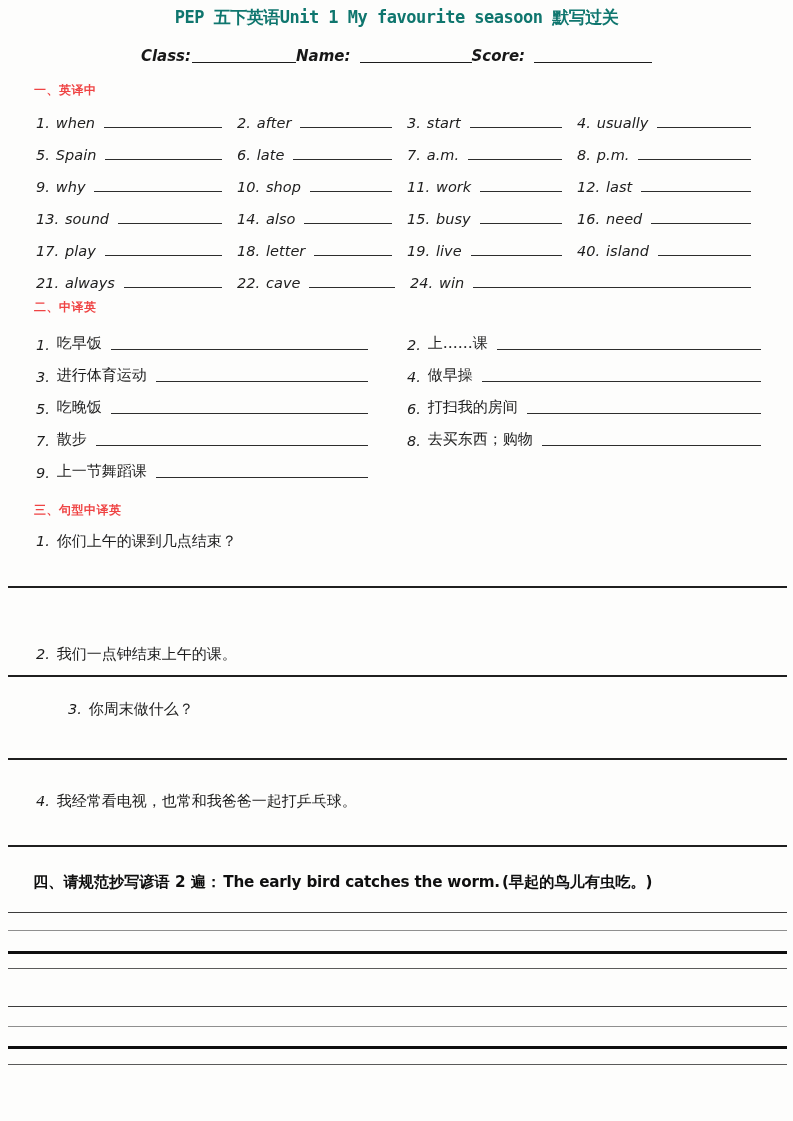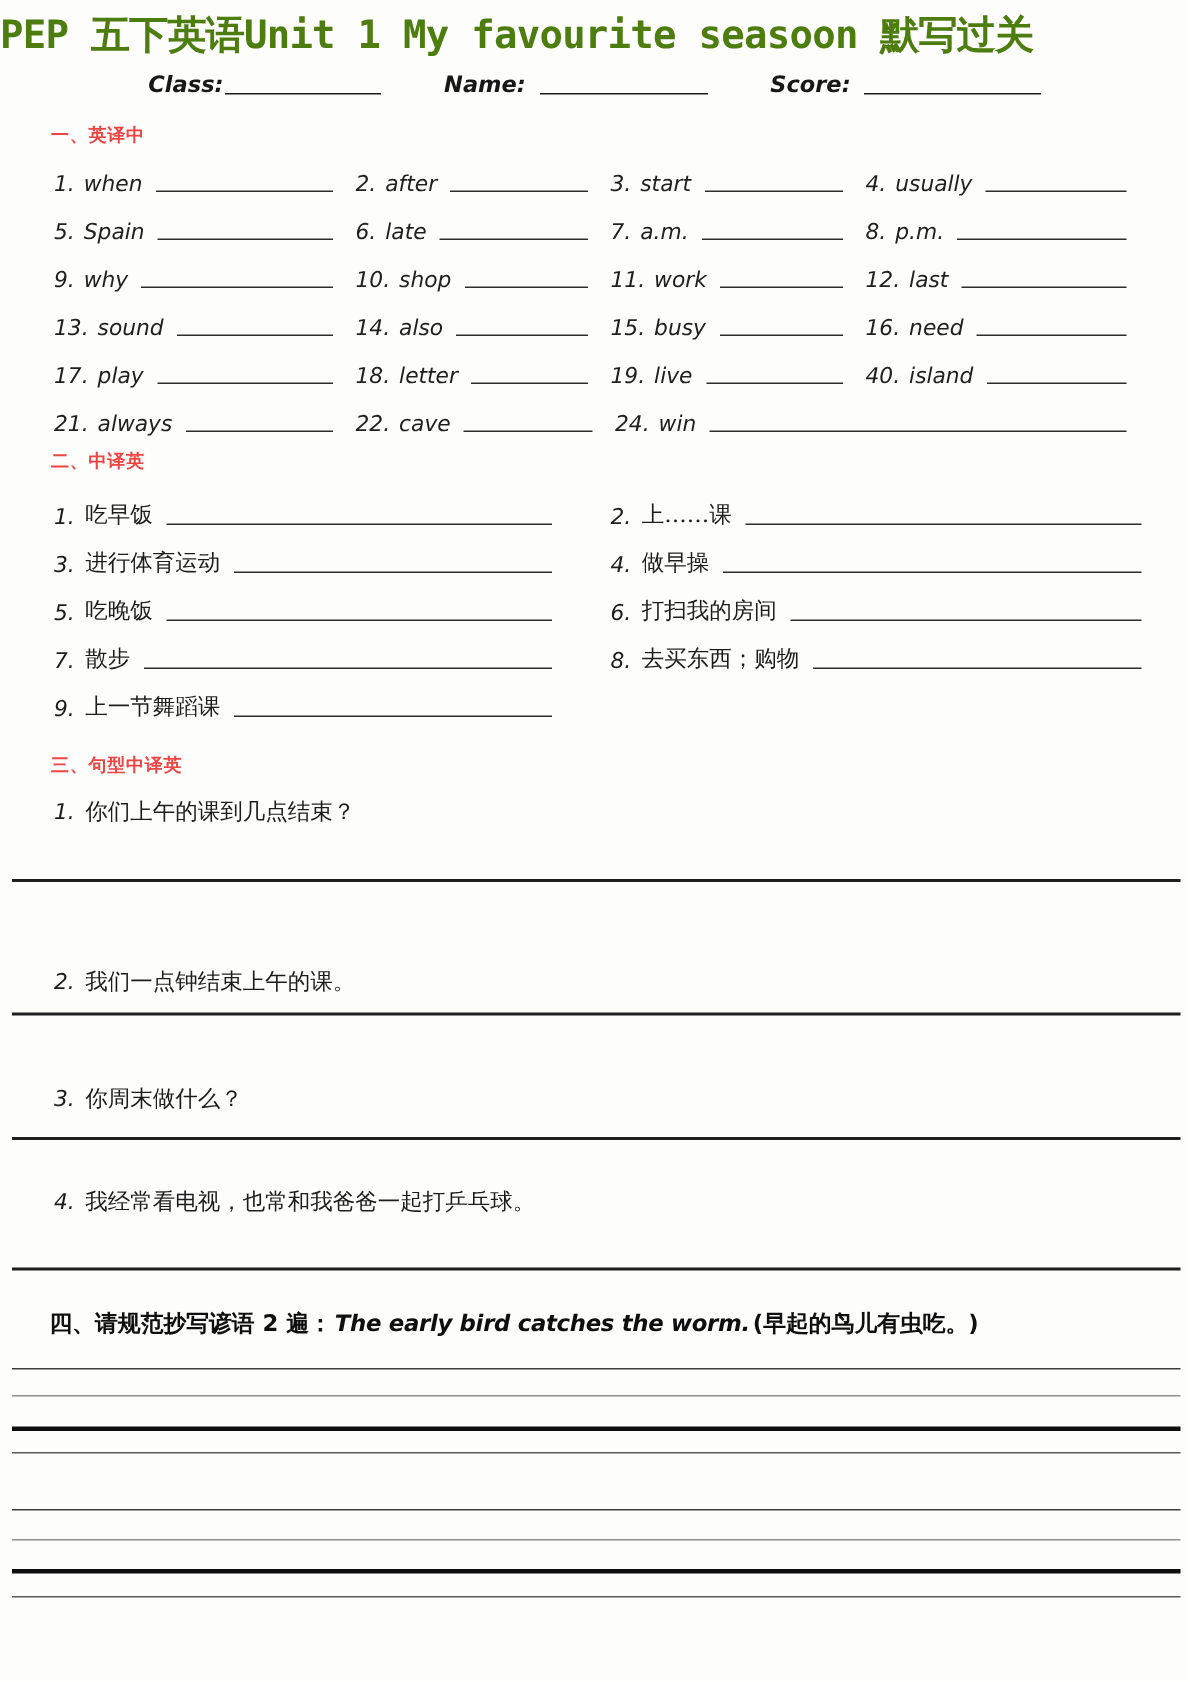--- a/index.html
+++ b/index.html
@@ -2,28 +2,28 @@
 <html><head>
 <meta charset="utf-8">
 <style>
   html,body{margin:0;padding:0;background:#ffffff;}
   .page{
     position:relative;width:793px;height:1121px;background:#fdfdfc;
     overflow:hidden;color:#1b1b1b;font-family:"DejaVu Sans",sans-serif;
   }
   
   .title{
-    position:absolute;top:6px;left:0;right:0;
+    position:absolute;top:6px;left:0;right:0;text-align:center;
     font-family:"DejaVu Sans Mono","DejaVu Sans",monospace;
-    font-weight:bold;font-size:26px;letter-spacing:-0.5px;color:#4d7c0f;
+    font-weight:bold;font-size:17px;letter-spacing:-0.5px;color:#0f766e;
   }
   
   .header-row{
     position:absolute;top:47px;left:0;right:0;display:flex;justify-content:center;
-    gap:42px;font-style:italic;font-weight:bold;font-size:15px;color:#181818;
+    font-style:italic;font-weight:bold;font-size:15px;color:#181818;
   }
   .header-field{display:flex;align-items:flex-end;}
   .header-line{border-bottom:1.8px solid #1c1c1c;margin-bottom:2px;height:12px;}
   .hl-class{width:104px;margin-left:1px;}
   .hl-name{width:112px;margin-left:9px;}
   .hl-score{width:118px;margin-left:9px;}
   
   .sec-heading{
     position:absolute;left:34px;font-weight:bold;font-size:12px;color:#ef4444;
     letter-spacing:0.5px;
@@ -51,21 +51,21 @@
   .s2-item .num{font-family:"DejaVu Sans",sans-serif;font-style:italic;font-size:14.5px;margin-right:7px;padding-bottom:1px;}
   .s2-item .txt{white-space:pre;padding-bottom:1px;}
   .s2-item .line{flex:1;border-bottom:1.4px solid #2d2d2d;margin:0 2px 4px 9px;}
   .s2-item.col1{grid-column:1;}
   
   .s3-q{position:absolute;left:36px;font-family:"DejaVu Serif","Liberation Serif",serif;font-size:15px;color:#1c1c1c;}
   .s3-q .num{font-family:"DejaVu Sans",sans-serif;font-style:italic;font-size:14.5px;margin-right:7px;}
   .s3-line{position:absolute;left:8px;right:6px;border-bottom:2.2px solid #1f1f1f;}
   
   .s4-heading{position:absolute;top:872px;left:33px;font-weight:bold;font-size:15.2px;color:#0f0f0f;white-space:nowrap;}
-  .s4-heading .en{font-style:italic;padding:0 2px;letter-spacing:-0.2px;}
+  .s4-heading .en{padding:0 2px;letter-spacing:-0.2px;}
   
   .write-group{position:absolute;left:8px;right:6px;height:60px;}
   .wg1{top:912px;} .wg2{top:1006px;}
   .w-line{position:absolute;left:0;right:0;}
   .w1{border-bottom:1.3px solid #3c3c3c;}
   .w2{border-bottom:1.3px solid #8f8f8f;}
   .w3{border-bottom:3px solid #0e0e0e;}
   .w4{border-bottom:1.3px solid #5a5a5a;}
 </style>
 </head>
@@ -269,21 +269,21 @@
         <span class="line"></span>
       </div>
     </div>
 
   <div class="sec-heading sh3">三、句型中译英</div>
   <div id="s3-block">
       <div class="s3-q" style="top: 532px;"><span class="num">1.</span><span>你们上午的课到几点结束？</span></div>
       <div class="s3-line" style="top: 586px;"></div>
       <div class="s3-q" style="top: 619px; margin-top: 26px;"><span class="num">2.</span><span>我们一点钟结束上午的课。</span></div>
       <div class="s3-line" style="top: 675px;"></div>
-      <div class="s3-q" style="top: 723px;"><span class="num">3.</span><span>你周末做什么？</span></div>
+      <div class="s3-q" style="top: 700px; margin-left: 32px;"><span class="num">3.</span><span>你周末做什么？</span></div>
       <div class="s3-line" style="top: 758px;"></div>
       <div class="s3-q" style="top: 792px;"><span class="num">4.</span><span>我经常看电视，也常和我爸爸一起打乒乓球。</span></div>
       <div class="s3-line" style="top: 845px;"></div>
     </div>
 
   <div class="s4-heading">
     <span>四、请规范抄写谚语 2 遍：</span><span class="en">The early bird catches the worm.</span><span>(早起的鸟儿有虫吃。)</span>
   </div>
 
   <div class="write-group wg1" id="wg1">

